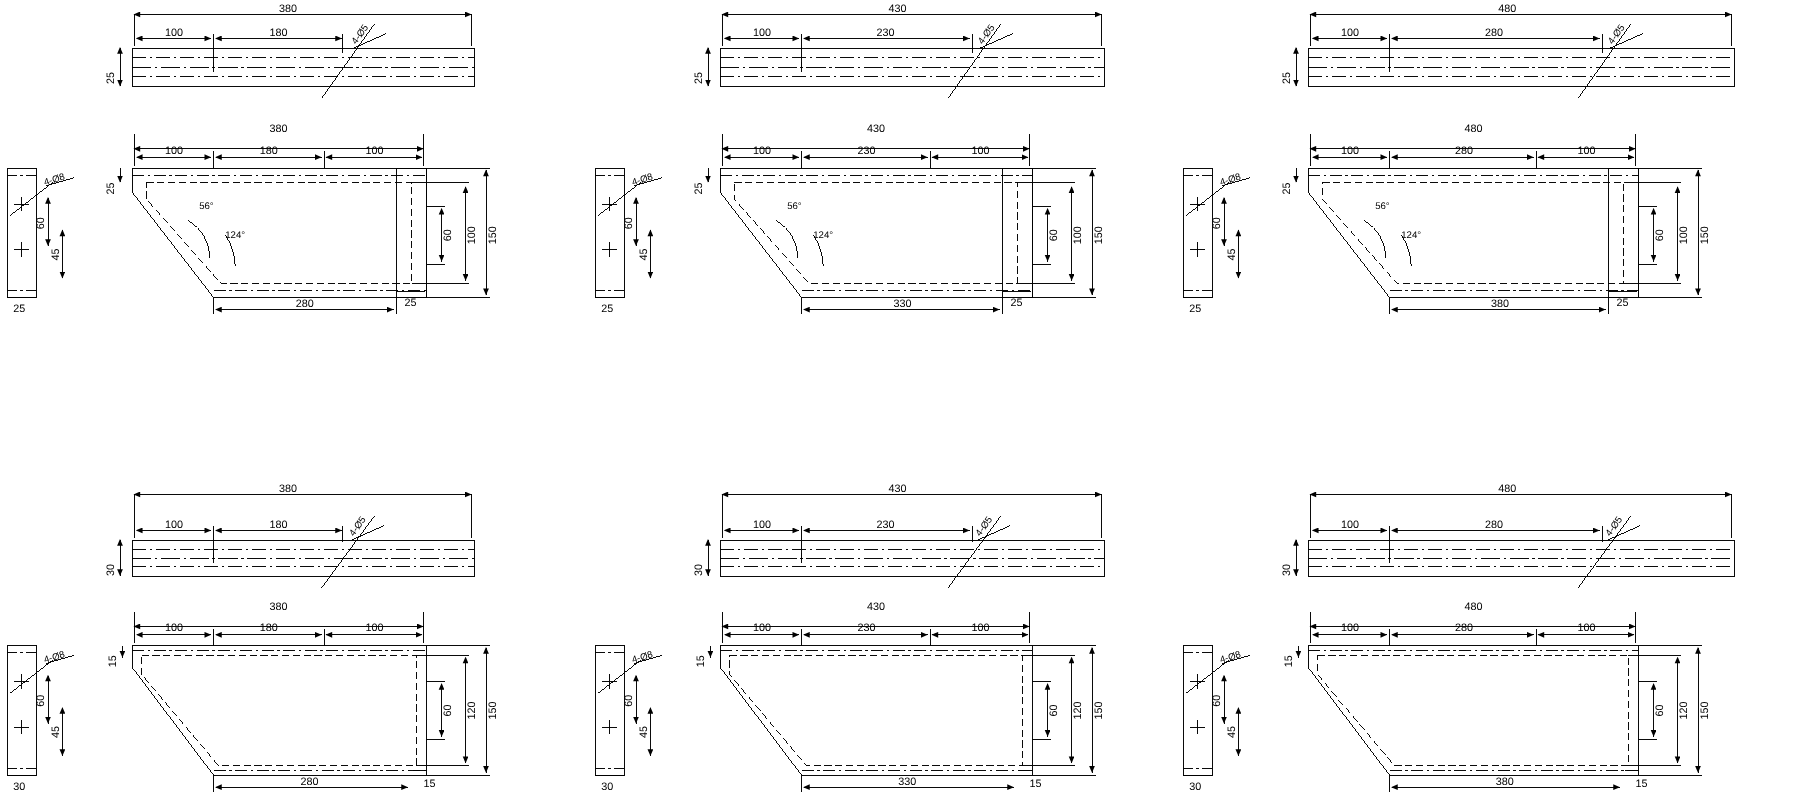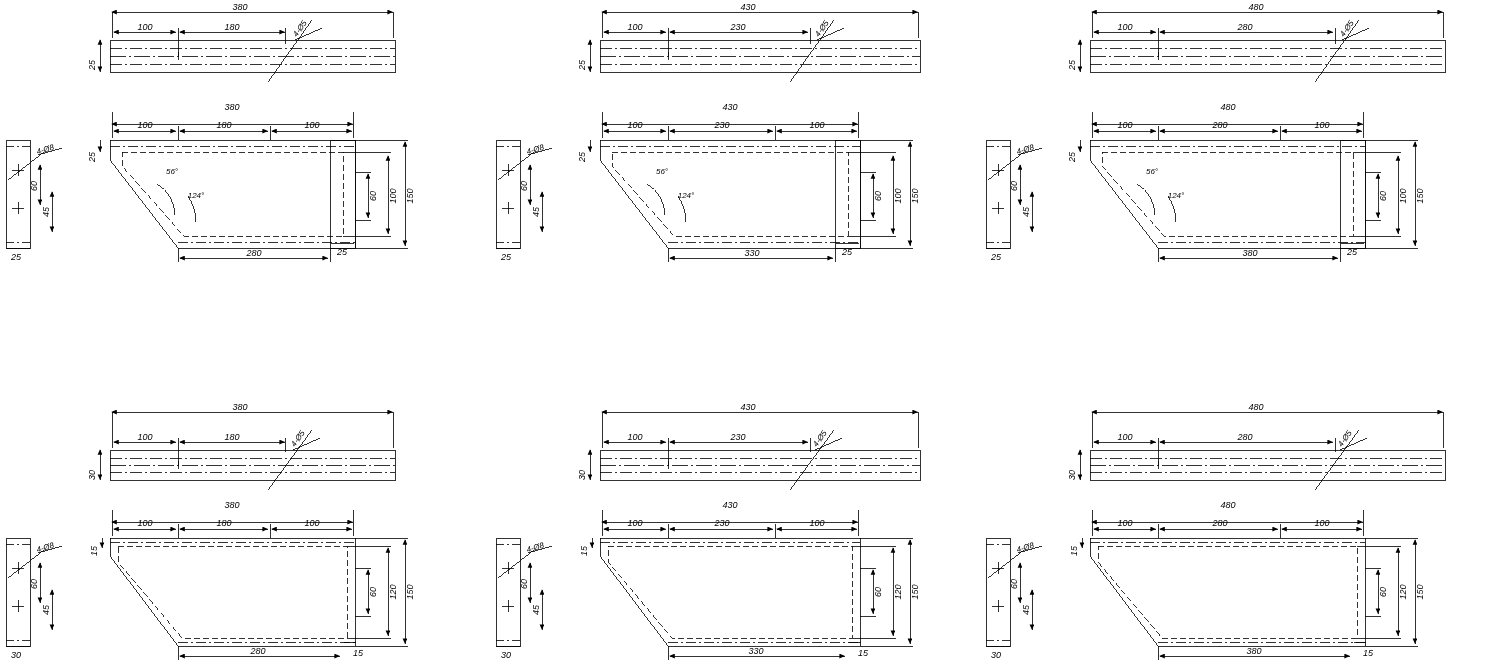--- a/index.html
+++ b/index.html
@@ -1,17 +1,17 @@
 <!DOCTYPE html>
 <html><head>
 <meta charset="utf-8">
 <style>
   html,body{margin:0;padding:0;background:#ffffff;}
   body{width:1500px;height:665px;font-family:"Liberation Sans",sans-serif;color:#000;}
-  #sheet{position:relative;width:1500px;height:665px;overflow:hidden;font-style:italic;}
+  #sheet{position:relative;width:1500px;height:665px;overflow:hidden;}
   svg{display:block;}
   .dimtext{font-family:"Liberation Sans",sans-serif;font-size:9px;fill:#000;}
   .dimtext.sm{font-size:8px;}
 </style>
 </head>
 <body>
 
 <div id="sheet">
 <svg width="1500" height="665" viewBox="0 0 1500 665">
   <defs>

